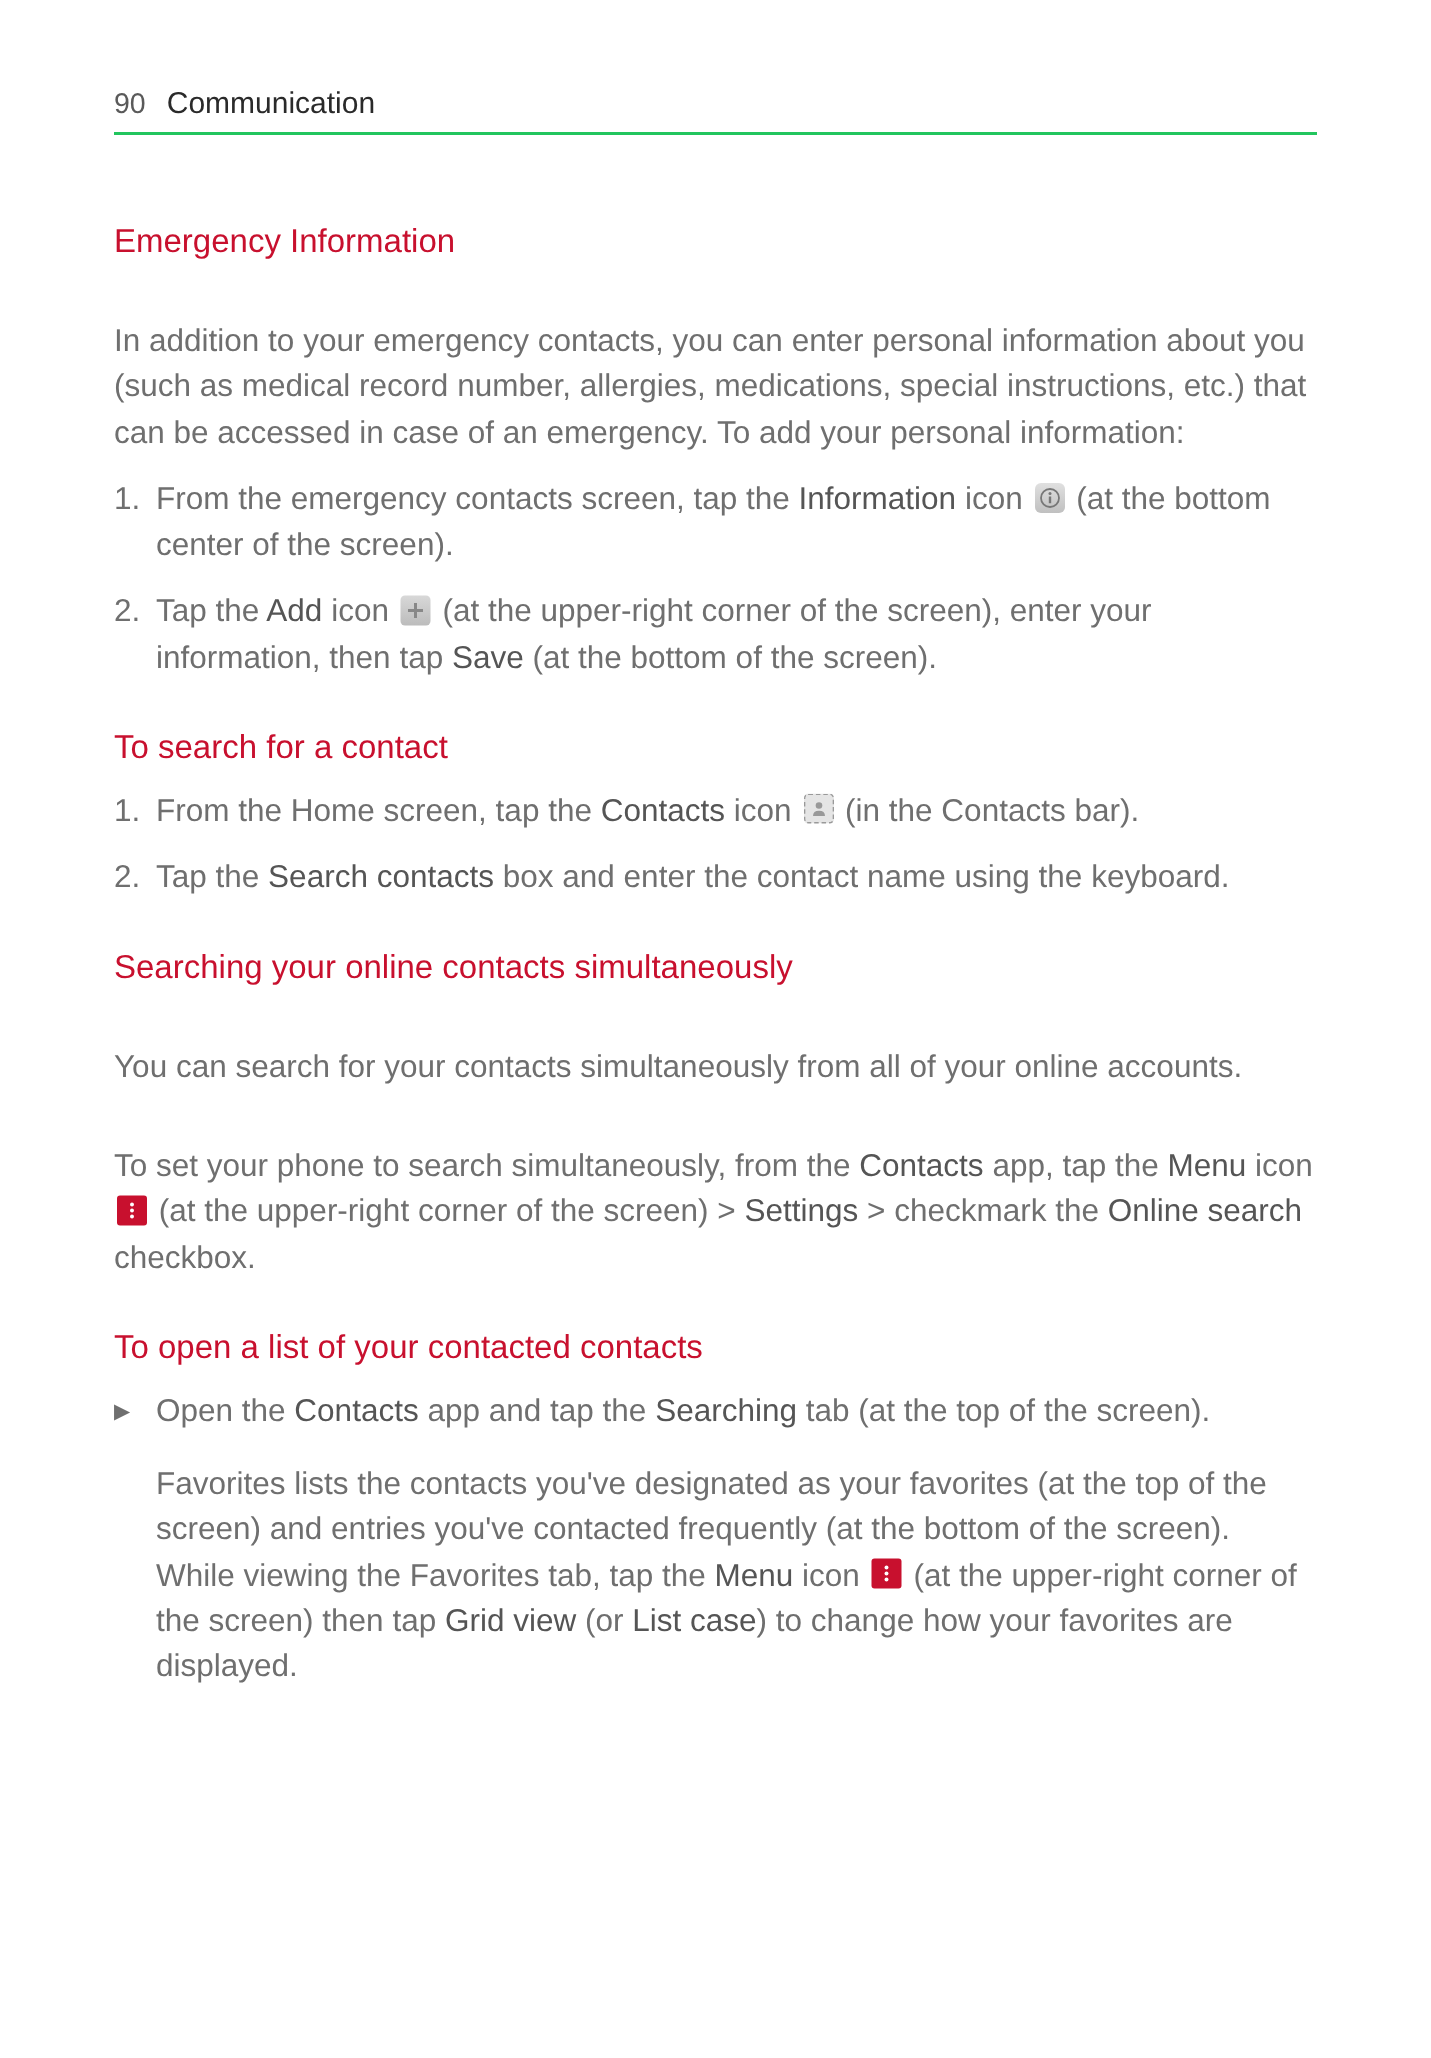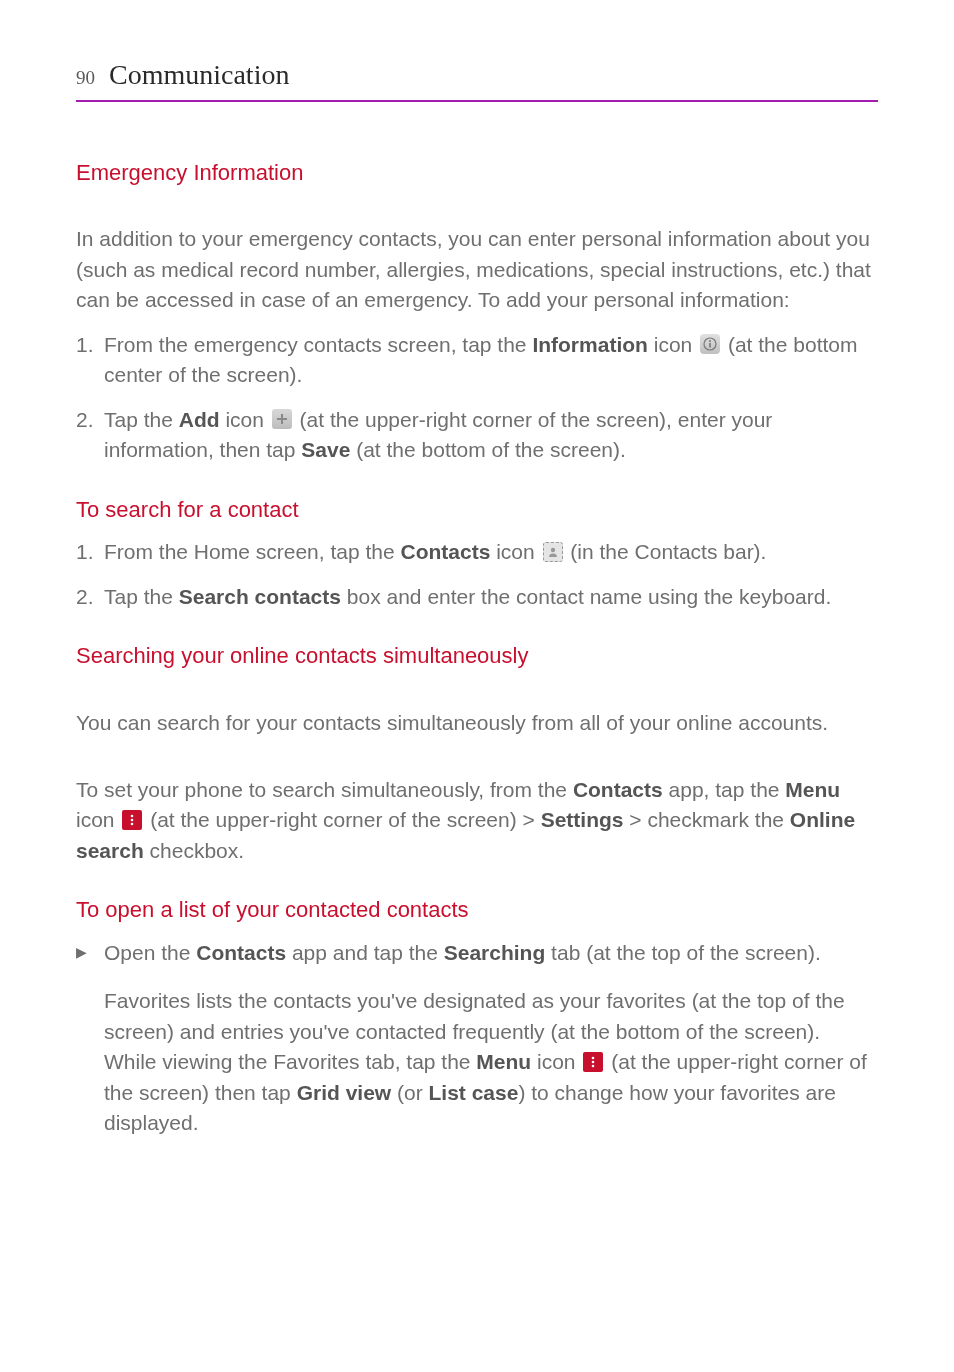--- a/index.html
+++ b/index.html
@@ -11,33 +11,32 @@
       color: #6f6f6f;
       font-size: 21px;
       line-height: 1.45;
       padding: 55px 76px 0 76px;
       position: relative;
     }
     .header {
       display: flex;
       align-items: baseline;
       gap: 14px;
-      border-bottom: 2px solid #a21caf;
+      border-bottom: 2px solid #22c55e;
       padding-bottom: 4px;
       margin-bottom: 55px;
-      font-family: Liberation Serif, serif;
     }
     .page-num {
       color: #5a5a5a;
       font-size: 19px;
       font-weight: 400;
     }
     .section-title {
       color: #2a2a2a;
-      font-size: 28px;
+      font-size: 20px;
       font-weight: 400;
     }
     .red-heading {
       color: #c8102e;
       font-size: 22px;
       font-weight: 400;
       margin-top: 28px;
       margin-bottom: 12px;
     }
     .body-text {
@@ -61,21 +60,21 @@
       display: flex;
       margin-bottom: 14px;
     }
     .bullet-mark {
       flex: 0 0 28px;
       color: #6f6f6f;
       font-size: 14px;
       padding-top: 4px;
     }
     .bullet-content { flex: 1; }
-    .bold { font-weight: 700; color: #555; }
+    .bold { font-weight: 400; color: #555; }
     .icon-inline {
       display: inline-flex;
       align-items: center;
       justify-content: center;
       vertical-align: middle;
       width: 20px;
       height: 20px;
       margin: 0 2px;
       position: relative;
       top: -2px;

